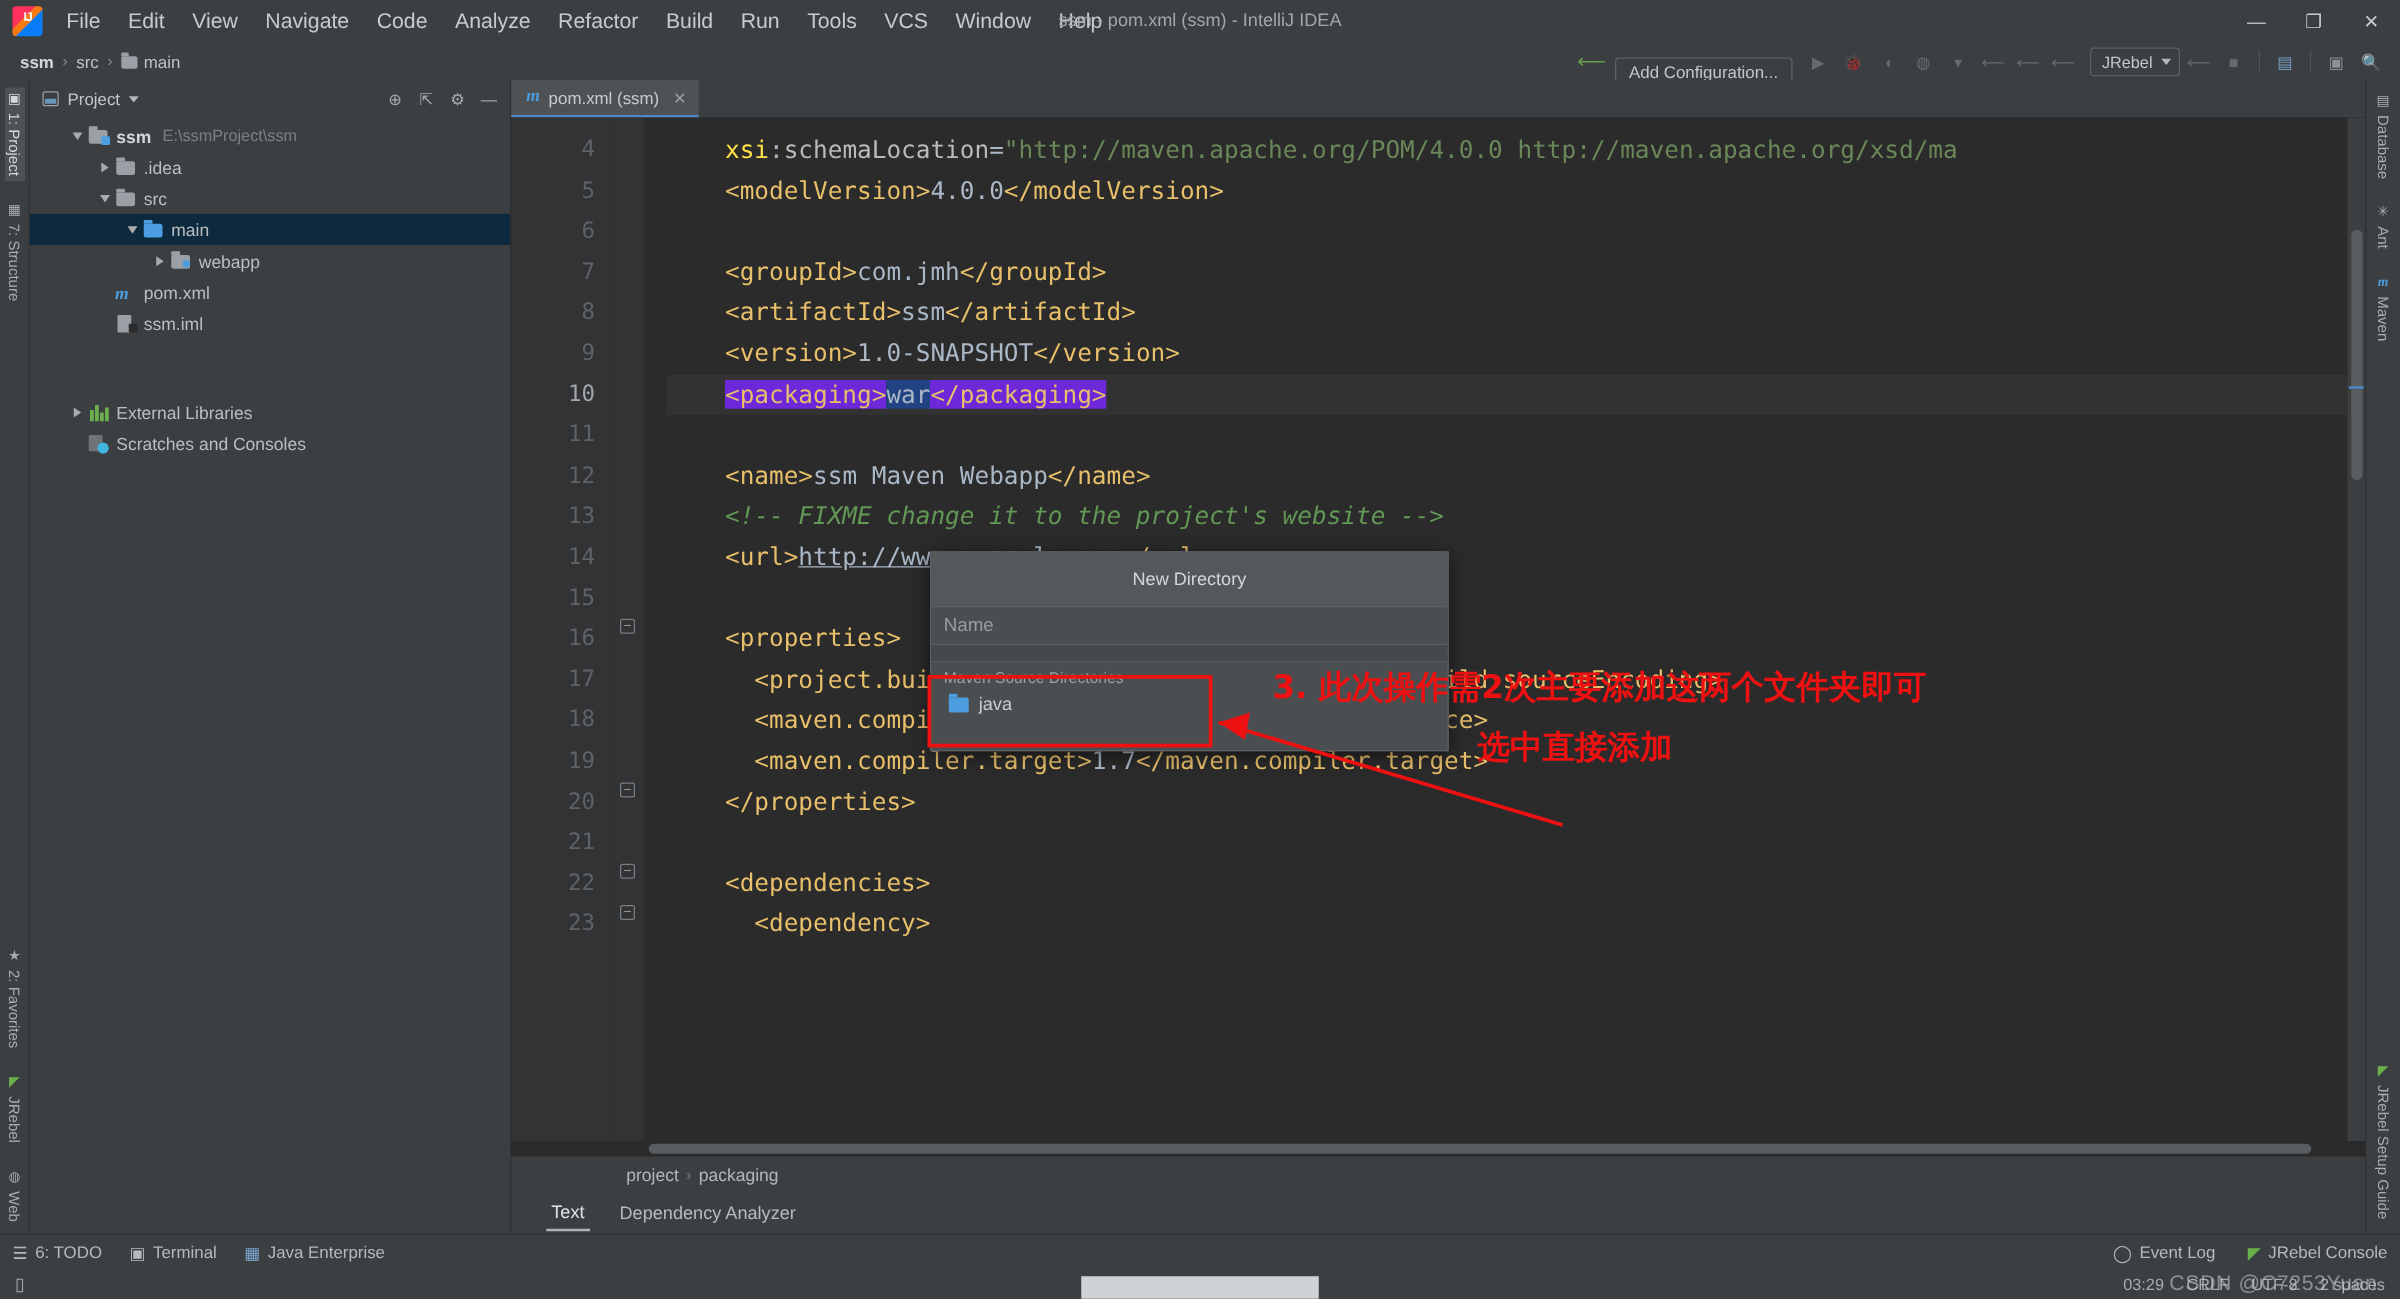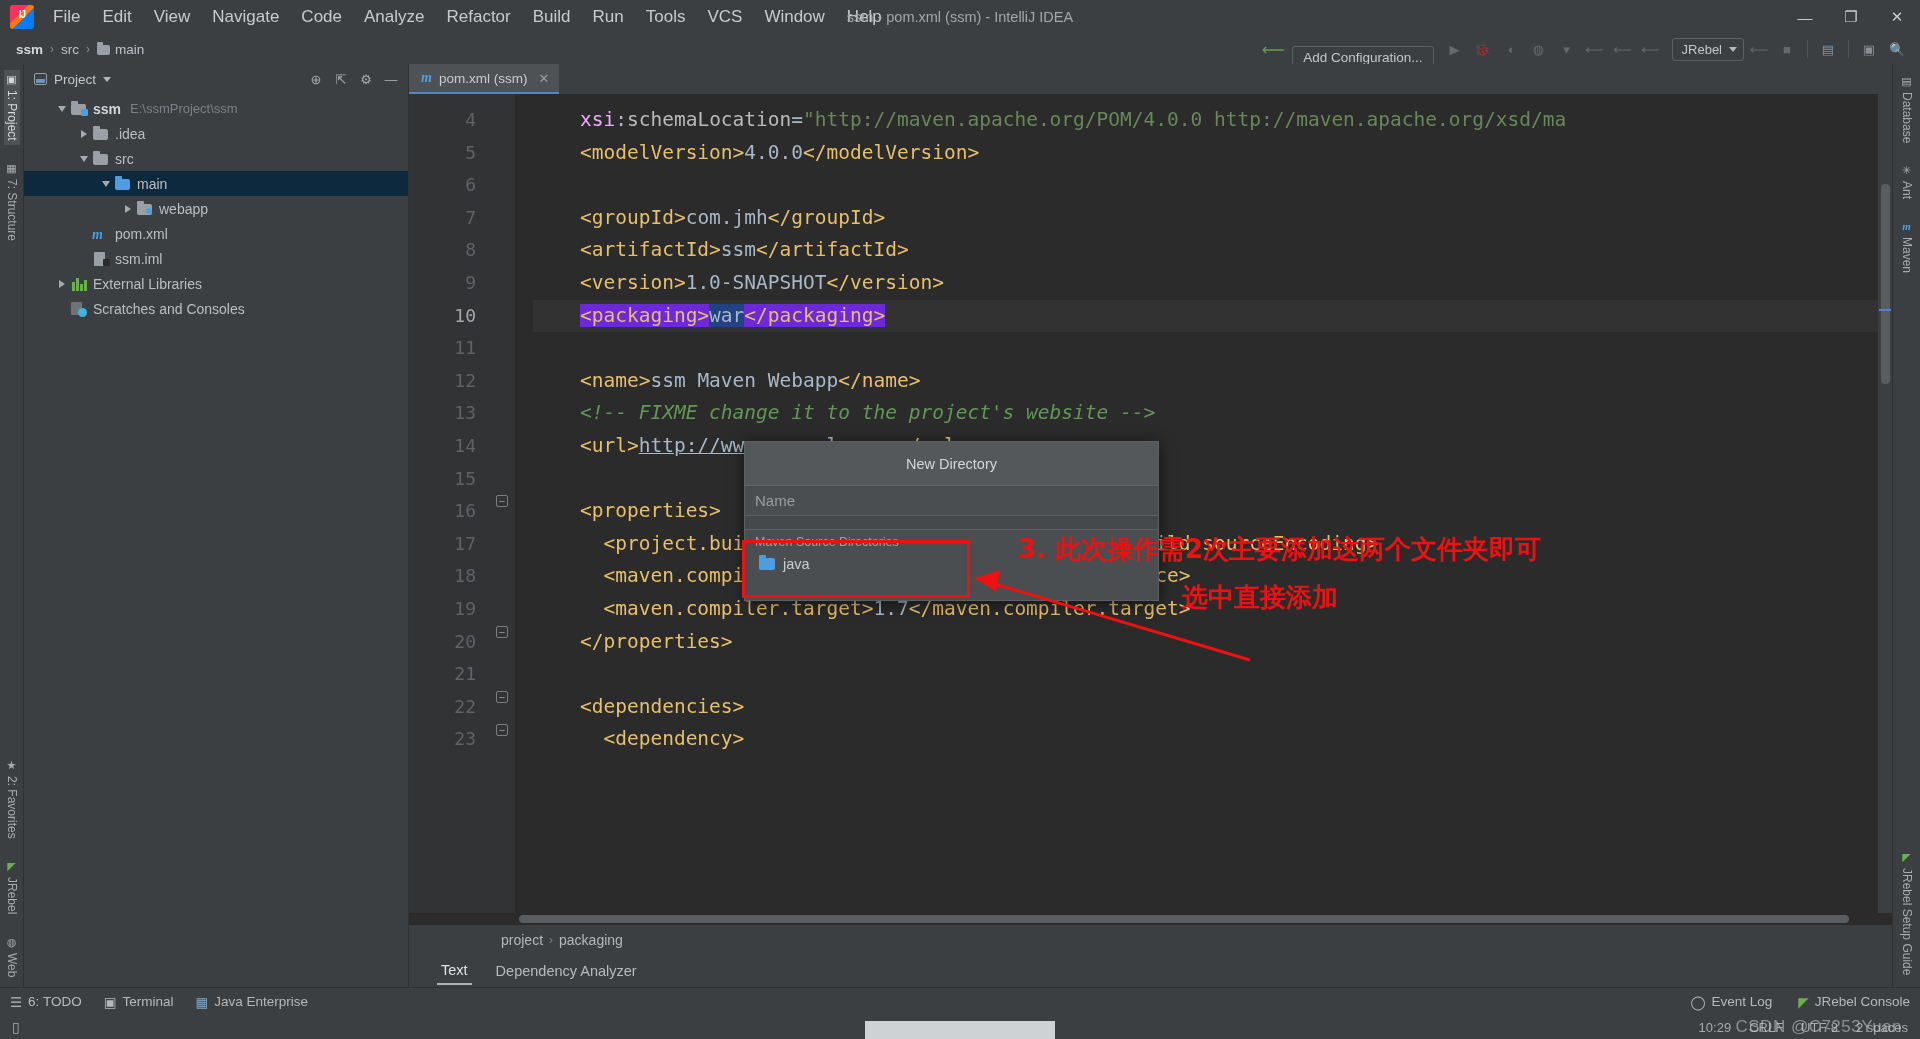--- a/index.html
+++ b/index.html
@@ -88,21 +88,21 @@
   .gutter{width:80px;background:#313335;flex:none;padding-top:10px;text-align:right;position:relative;}
   .gutter .ln{height:32.6px;line-height:32.6px;font-size:18px;color:#606366;padding-right:13px;font-family:"DejaVu Sans Mono",monospace;}
   .foldcol{width:26px;background:#313335;flex:none;padding-top:10px;position:relative;}
   .foldmark{position:absolute;left:7px;width:12px;height:12px;border:1px solid #7b7e80;border-radius:2px;color:#9a9da0;font-size:11px;line-height:10px;text-align:center;}
   .code{flex:1;padding:10px 0 0 18px;font-family:"DejaVu Sans Mono",monospace;font-size:19.5px;line-height:32.6px;white-space:pre;overflow:hidden;position:relative;}
   .code .row{height:32.6px;}
   .row.hl{background:#323232;}
   .tag{color:#e8bf6a;}
   .txt{color:#a9b7c6;}
   .attr{color:#bababa;}
-  .ns{color:#f0abfc;}
+  .ns{color:#fde047;}
   .str{color:#6a8759;}
   .cmt{color:#629755;font-style:italic;}
   .sel{background:#214283;}
   .hlbg{background:#6d28d9;}
   .usel{background:#214283;}
   .link{text-decoration:underline;}
 
   
   .markrail{width:14px;background:#3c3f41;flex:none;position:relative;}
   .scrollthumb{position:absolute;left:3px;width:9px;background:#5a5d5f;border-radius:4px;}
@@ -320,21 +320,21 @@
         </div>
 
         <div class="node" style="padding-left:68px;">
           <span class="ic">
               <span style="position:absolute;left:2px;top:1px;width:11px;height:14px;background:#9aa0a6;border-radius:1px;"></span>
               <span class="badge" style="background:#2b2b2b;"></span>
             </span>
           <span class="nlabel">ssm.iml</span>
         </div>
 
-        <div class="node" style="padding-left:30px;">
+        <div class="node" style="padding-left:30px;margin-top:46px;">
           <span class="arrow">
               <i class="r"></i>
             </span>
           <span class="ic">
               <span class="lib-ic" style="position:absolute;left:2px;top:2px;">
                 <i style="height:9px"></i>
                 <i style="height:13px"></i>
                 <i style="height:7px"></i>
                 <i style="height:11px"></i>
               </span>
@@ -461,21 +461,21 @@
       <div class="tw">
         <span style="color:#6ab04c;">◤</span>
         <span>JRebel Console</span>
       </div>
     </div>
   </div>
 
   <div class="statusbar">
     <span style="font-size:14px;color:#a8abae;">▯</span>
     <div class="st-right">
-      <span>10:29</span>
+      <span>03:29</span>
       <span>CRLF</span>
       <span>UTF-8</span>
       <span>2 spaces</span>
     </div>
     <div class="memwidget"></div>
   </div>
 
   <div class="newdir" style="left:744px; top:441px; width:415px; height:160px;">
     <div class="nd-title">New Directory</div>
     <div class="nd-field">Name</div>

